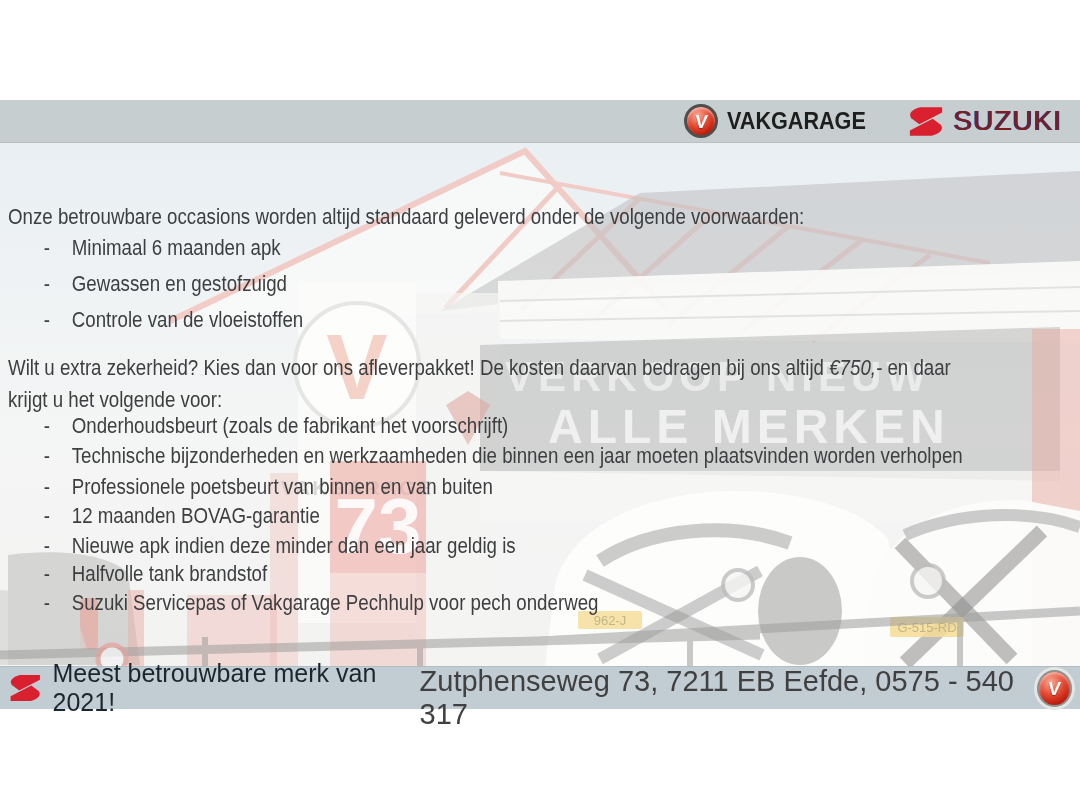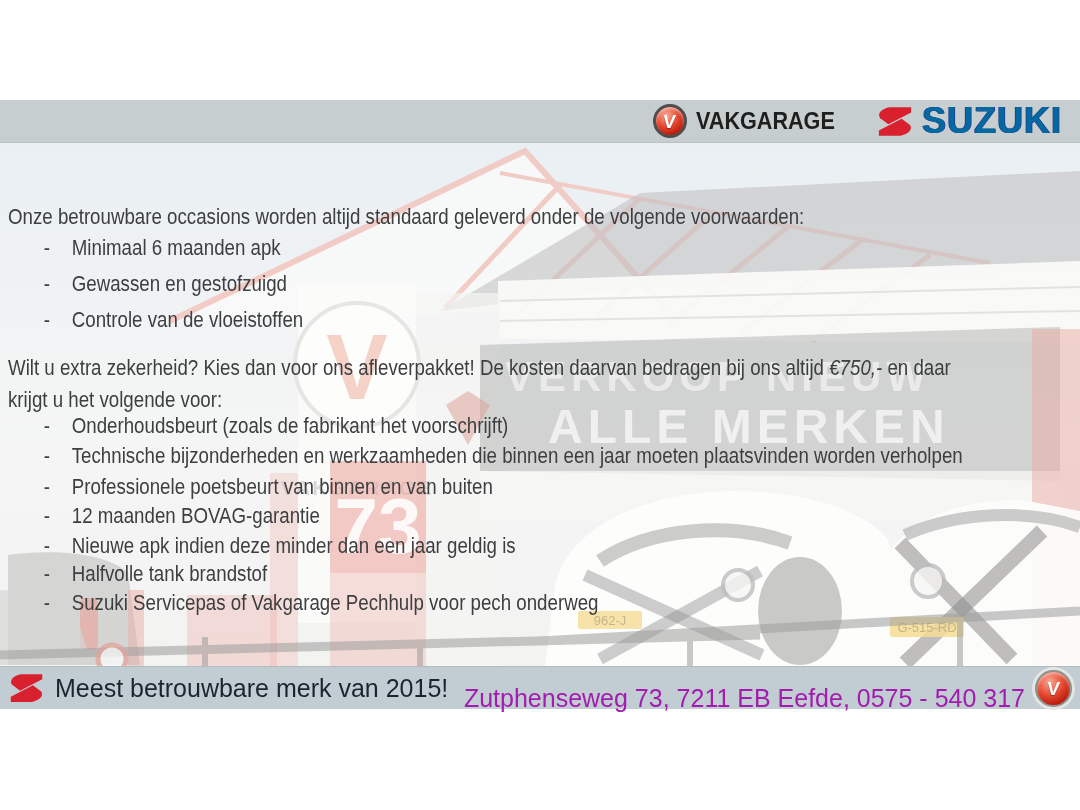--- a/index.html
+++ b/index.html
@@ -14,42 +14,42 @@
   .brand.vak{margin-right:26px;}
   .vcircle{width:34px;height:34px;border-radius:50%;
            background:radial-gradient(circle at 38% 30%, #f9a894 0%, #e4472f 45%, #b51708 78%, #8c1004 100%);
            border:3px solid #4f4f4d;box-sizing:border-box;display:flex;align-items:center;justify-content:center;
            box-shadow:inset 0 2px 3px rgba(255,255,255,.55);}
   .vcircle .v{color:#fff;font-weight:bold;font-size:19px;line-height:1;transform:skewX(-5deg);
               text-shadow:0 1px 1px rgba(0,0,0,.35);}
   .vak-text{margin-left:9px;font-weight:bold;font-size:24px;color:#1e1e1c;transform:scaleX(.9);
             transform-origin:0 50%;letter-spacing:0;}
   .smark{display:block;}
-  .suz-text{margin-left:8px;font-weight:bold;font-size:36px;color:#0369a1;letter-spacing:1px;
+  .suz-text{margin-left:8px;font-weight:normal;font-size:28px;color:#7f1d1d;letter-spacing:1px;
             text-shadow:.7px 0 0 #26388c,-.7px 0 0 #26388c;}
 
   
   .photo{position:absolute;top:143px;left:0;width:1080px;height:523px;}
   .photo svg{display:block;}
 
   
   .copy{position:absolute;top:0;left:0;width:944px;height:810px;pointer-events:none;}
   .line{position:absolute;left:8px;white-space:nowrap;font-size:22px;line-height:26px;height:26px;
         color:#3d3e40;transform:scaleX(.85);transform-origin:0 0;}
   .line.item{padding-left:75px;}
   .line .dash{position:absolute;left:42px;top:0;}
   .line em{font-style:italic;}
 
   
   .footer-bar{position:absolute;top:666px;left:0;width:1080px;height:43px;background:#c2ccd3;
               display:flex;align-items:center;justify-content:space-between;box-sizing:border-box;
               padding:0 8px;border-top:1px solid #b2bcc3;}
   .fgroup{display:flex;align-items:center;}
   .tagline{margin-left:10px;font-size:25px;color:#1a262e;}
-  .address{margin-right:10px;font-size:25px;color:#a21caf;margin-top:20px;}
+  .address{margin-right:10px;font-size:29px;color:#404040;margin-top:20px;}
   .vcircle.badge{width:37px;height:37px;border:2px solid #8f938f;
                  box-shadow:0 0 0 3px #e4e6e3, inset 0 2px 3px rgba(255,255,255,.55);}
 </style>
 </head>
 <body>
 
 <div class="page">
 
   <div class="header-bar">
     <div class="brand vak">
@@ -212,21 +212,21 @@
       <span>Suzuki Servicepas of Vakgarage Pechhulp voor pech onderweg</span>
     </div>
   </div>
 
   <div class="footer-bar">
     <div class="fgroup">
       <svg class="smark" width="37" height="32" viewBox="0 0 40 34">
         <path d="M37,2 H14 C5,4 1,9 4.5,13.5 L13,20 L37,7.5 Z" fill="#d9202f"></path>
         <path d="M3,32 H26 C35,30 39,25 35.5,20.5 L27,14 L3,26.5 Z" fill="#d9202f"></path>
       </svg>
-      <span class="tagline">Meest betrouwbare merk van 2015!</span>
+      <span class="tagline">Meest betrouwbare merk van 2021!</span>
     </div>
     <div class="fgroup">
       <span class="address">Zutphenseweg 73, 7211 EB Eefde, 0575 - 540 317</span>
       <span class="vcircle badge">
         <span class="v">V</span>
       </span>
     </div>
   </div>
 
 </div>

